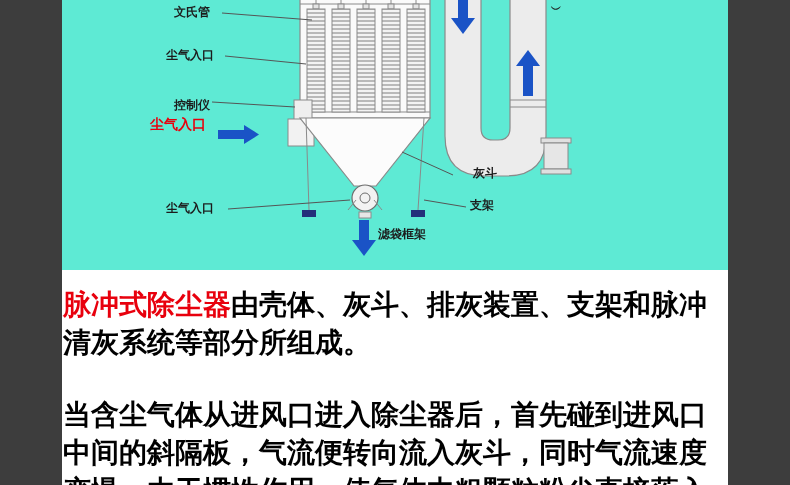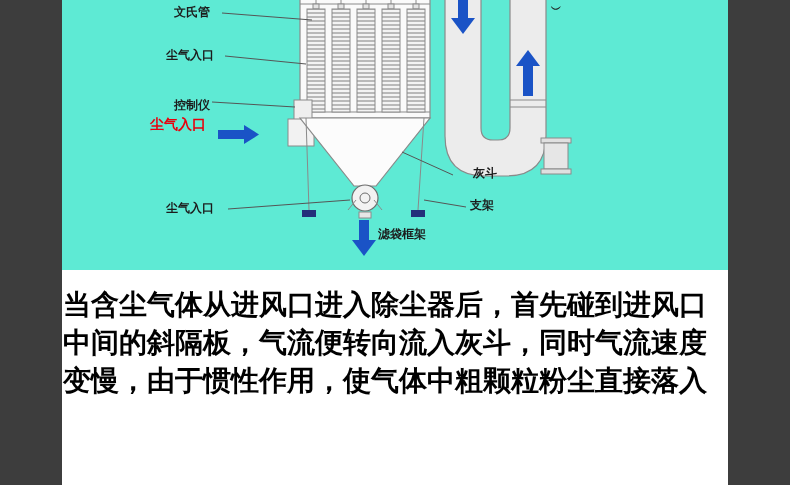--- a/index.html
+++ b/index.html
@@ -128,17 +128,18 @@
       <div class="dlabel" style="left:112px; top:98px">控制仪</div>
       <div class="dlabel red" style="left:88px; top:116px">尘气入口</div>
       <div class="dlabel" style="left:104px; top:201px">尘气入口</div>
       <div class="dlabel" style="left:411px; top:166px">灰斗</div>
       <div class="dlabel" style="left:408px; top:198px">支架</div>
       <div class="dlabel" style="left:316px; top:227px">滤袋框架</div>
       <div class="dlabel vert" style="left:487px; top:-34px">净气出口（除尘达99.9）</div>
     </div>
 
     <div class="content">
+      <p><span class="hl">脉冲式除尘器</span><span>由壳体、灰斗、排灰装置、支架和脉冲清灰系统等部分所组成。</span></p>
       <p>当含尘气体从进风口进入除尘器后，首先碰到进风口中间的斜隔板，气流便转向流入灰斗，同时气流速度变慢，由于惯性作用，使气体中粗颗粒粉尘直接落入</p>
     </div>
 
   </div>
 </div>
 
 </body></html>

